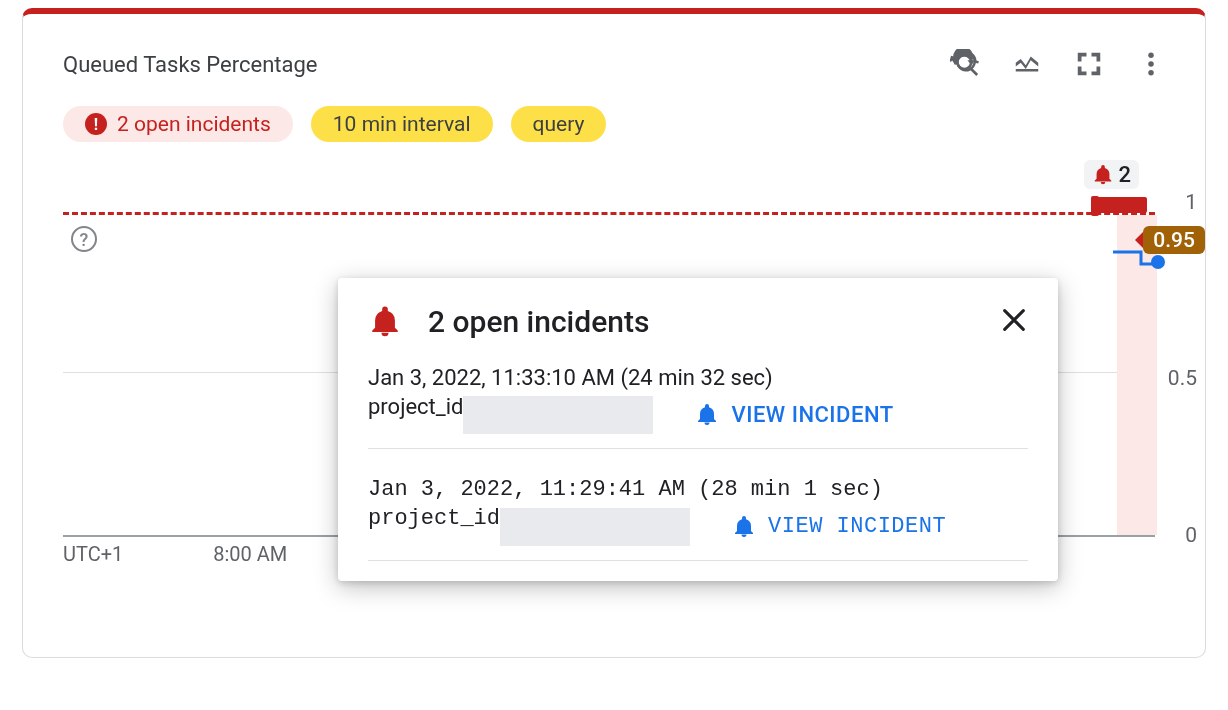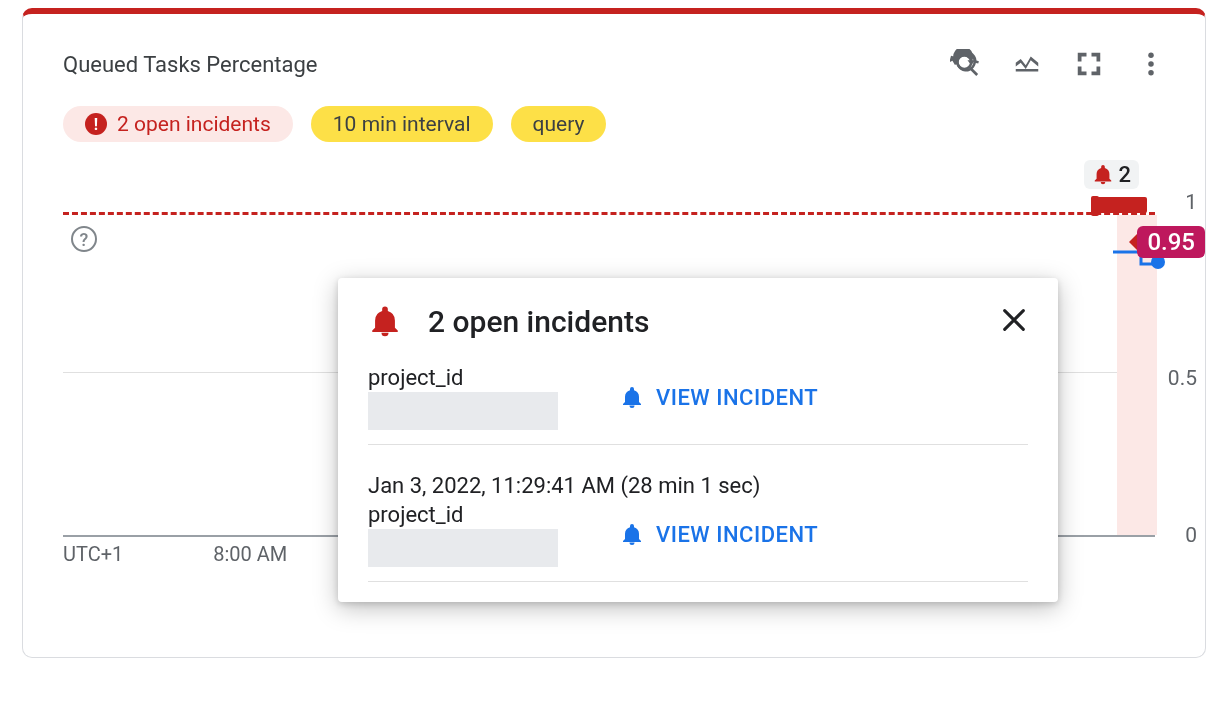--- a/index.html
+++ b/index.html
@@ -138,25 +138,25 @@
     gap: 4px;
     font-size: 22px;
     font-weight: 500;
     cursor: pointer;
   }
   .alert-badge svg { width: 22px; height: 22px; fill: #c5221f; }
   .value-badge {
     position: absolute;
     right: -110px;
     top: 44px;
-    background: #be185d;
+    background: #a16207;
     color: #fff;
     border-radius: 6px;
     padding: 2px 10px;
-    font-size: 24px;
+    font-size: 21px;
     font-weight: 500;
   }
   .value-badge::before {
     content: "";
     position: absolute;
     left: -8px;
     top: 50%;
     transform: translateY(-50%);
     border: 8px solid transparent;
     border-right-color: #c5221f;
@@ -220,34 +220,34 @@
     font-size: 34px;
     font-weight: 400;
     cursor: pointer;
     line-height: 1;
   }
   .incident {
     padding: 6px 0 14px 0;
     border-bottom: 1px solid #e0e0e0;
     margin-bottom: 22px;
   }
-  .incident:last-child { margin-bottom: 0; }
+  .incident:last-child { margin-bottom: 0; font-family: Liberation Mono, monospace; }
   .inc-time {
     font-size: 22px;
     color: #202124;
     margin-bottom: 4px;
   }
   .inc-row {
     display: flex;
     align-items: center;
     gap: 12px;
   }
   .inc-left {
     display: flex;
-    flex-direction: column;
+    flex-direction: row;
     min-width: 210px;
     justify-content: center;
   }
   .inc-label { font-size: 22px; color: #202124; }
   .redact {
     width: 190px; height: 38px; background: #e8eaed; margin-top: 2px;
   }
   .view-link {
     display: inline-flex;
     align-items: flex-end;
@@ -350,20 +350,21 @@
       </svg>
     <div class="popup-title">2 open incidents</div>
     <div class="close-x">
       <svg width="28" height="28" viewBox="0 0 24 24">
           <path d="M4 4l16 16M20 4 4 20" stroke="#202124" stroke-width="2.6" stroke-linecap="round"></path>
         </svg>
     </div>
   </div>
 
   <div class="incident">
+    <div class="inc-time">Jan 3, 2022, 11:33:10 AM (24 min 32 sec)</div>
     <div class="inc-row">
       <div class="inc-left">
         <div class="inc-label">project_id</div>
         <div class="redact"></div>
       </div>
       <a class="view-link">
         <svg viewBox="0 0 24 24">
             <path d="M12 22a2.5 2.5 0 0 0 2.5-2.5h-5A2.5 2.5 0 0 0 12 22zm7-6v-5a7 7 0 0 0-5-6.7V3a2 2 0 1 0-4 0v1.3A7 7 0 0 0 5 11v5l-2 2v1h18v-1l-2-2z"></path>
           </svg>
         <span>VIEW INCIDENT</span>

